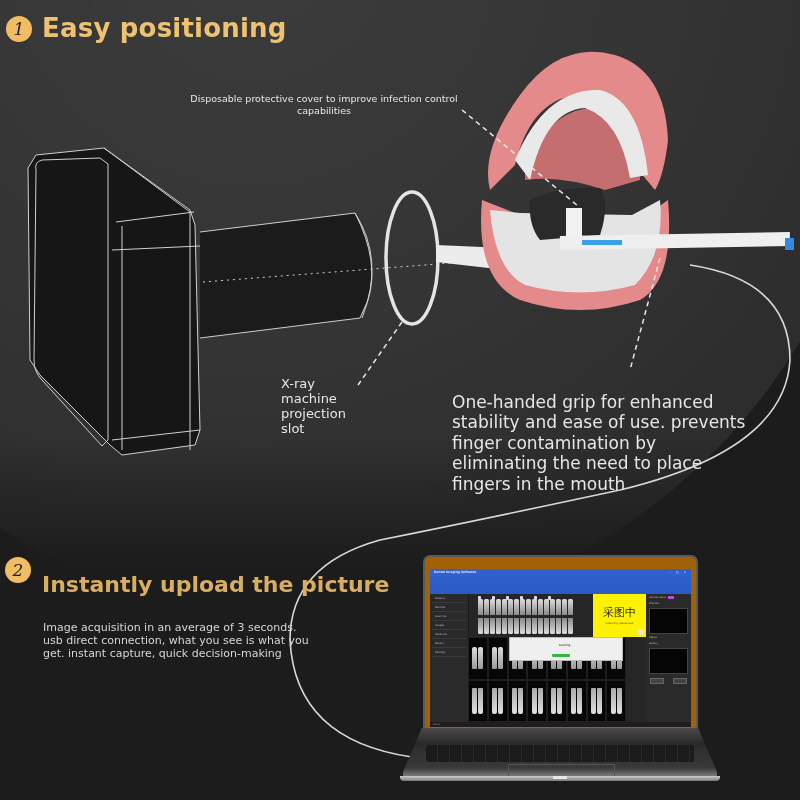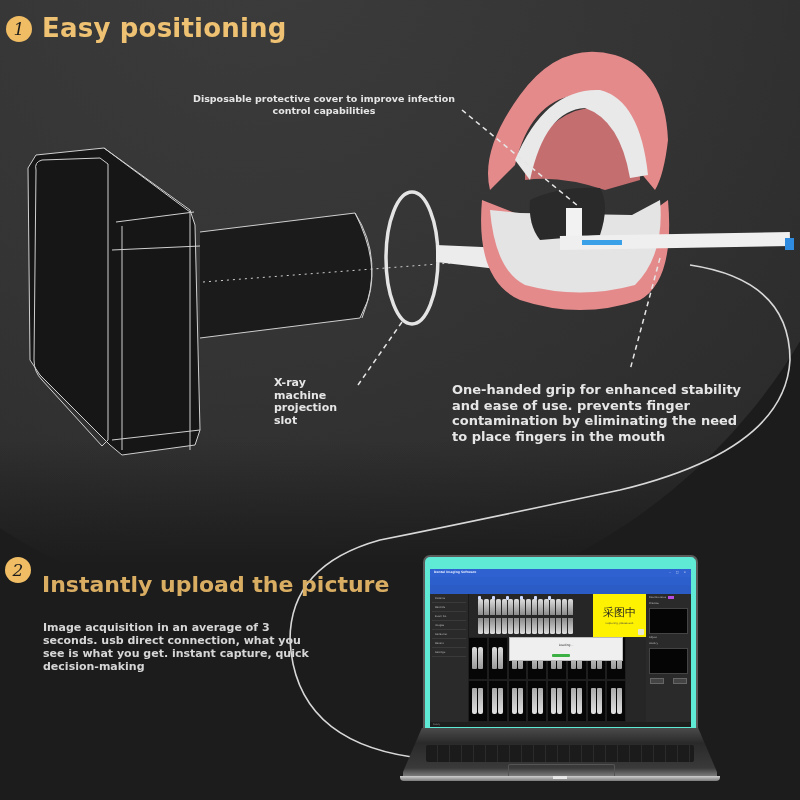--- a/index.html
+++ b/index.html
@@ -22,33 +22,33 @@
     background:#f0bd64; color:#1c1c1c;
     font-family:"DejaVu Serif", serif; font-style:italic;
     font-size:17px; line-height:26px; text-align:center;
   }
   .section-title {
     position:absolute; color:#eec272; font-weight:bold;
   }
   .title1 { left:42px; top:13px; font-size:26px; letter-spacing:0.2px; }
   .title2 { left:42px; top:572px; font-size:22px; color:#d9ad62; }
   .callout {
-    position:absolute; color:#e6e6e6; font-weight:bold; line-height:1.25;
+    position:absolute; color:#e6e6e6; font-weight:normal; line-height:1.25;
   }
   .c-cover { left:188px; top:93px; width:272px; font-size:9.5px; text-align:center; }
-  .c-slot  { left:274px; top:377px; width:80px; font-size:11px; line-height:1.15; }
-  .c-grip  { left:452px; top:382px; width:300px; font-size:13px; line-height:1.2; }
+  .c-slot  { left:281px; top:377px; width:80px; font-size:13px; line-height:1.15; }
+  .c-grip  { left:452px; top:392px; width:300px; font-size:17px; line-height:1.2; }
   .c-upload{ left:43px; top:622px; width:270px; font-size:11px; line-height:1.17; color:#d6d6d6; }
 
   svg.art { position:absolute; left:0; top:0; }
 
   
   .laptop-lid {
     position:absolute; left:423px; top:555px; width:275px; height:175px;
-    background:#5eead4; border:2px solid #5a5a5a; border-bottom:none;
+    background:#a16207; border:2px solid #5a5a5a; border-bottom:none;
     border-radius:7px 7px 0 0; box-sizing:border-box;
   }
   .screen {
     position:absolute; left:5px; top:12px; width:261px; height:158px;
     background:#262626; overflow:hidden;
   }
   .titlebar { position:absolute; left:0; top:0; width:100%; height:8px; background:#2f62d0; }
   .titlebar .app-title {
     position:absolute; left:4px; top:1px; font-size:3px; color:#dde6ff; font-weight:bold;
   }

